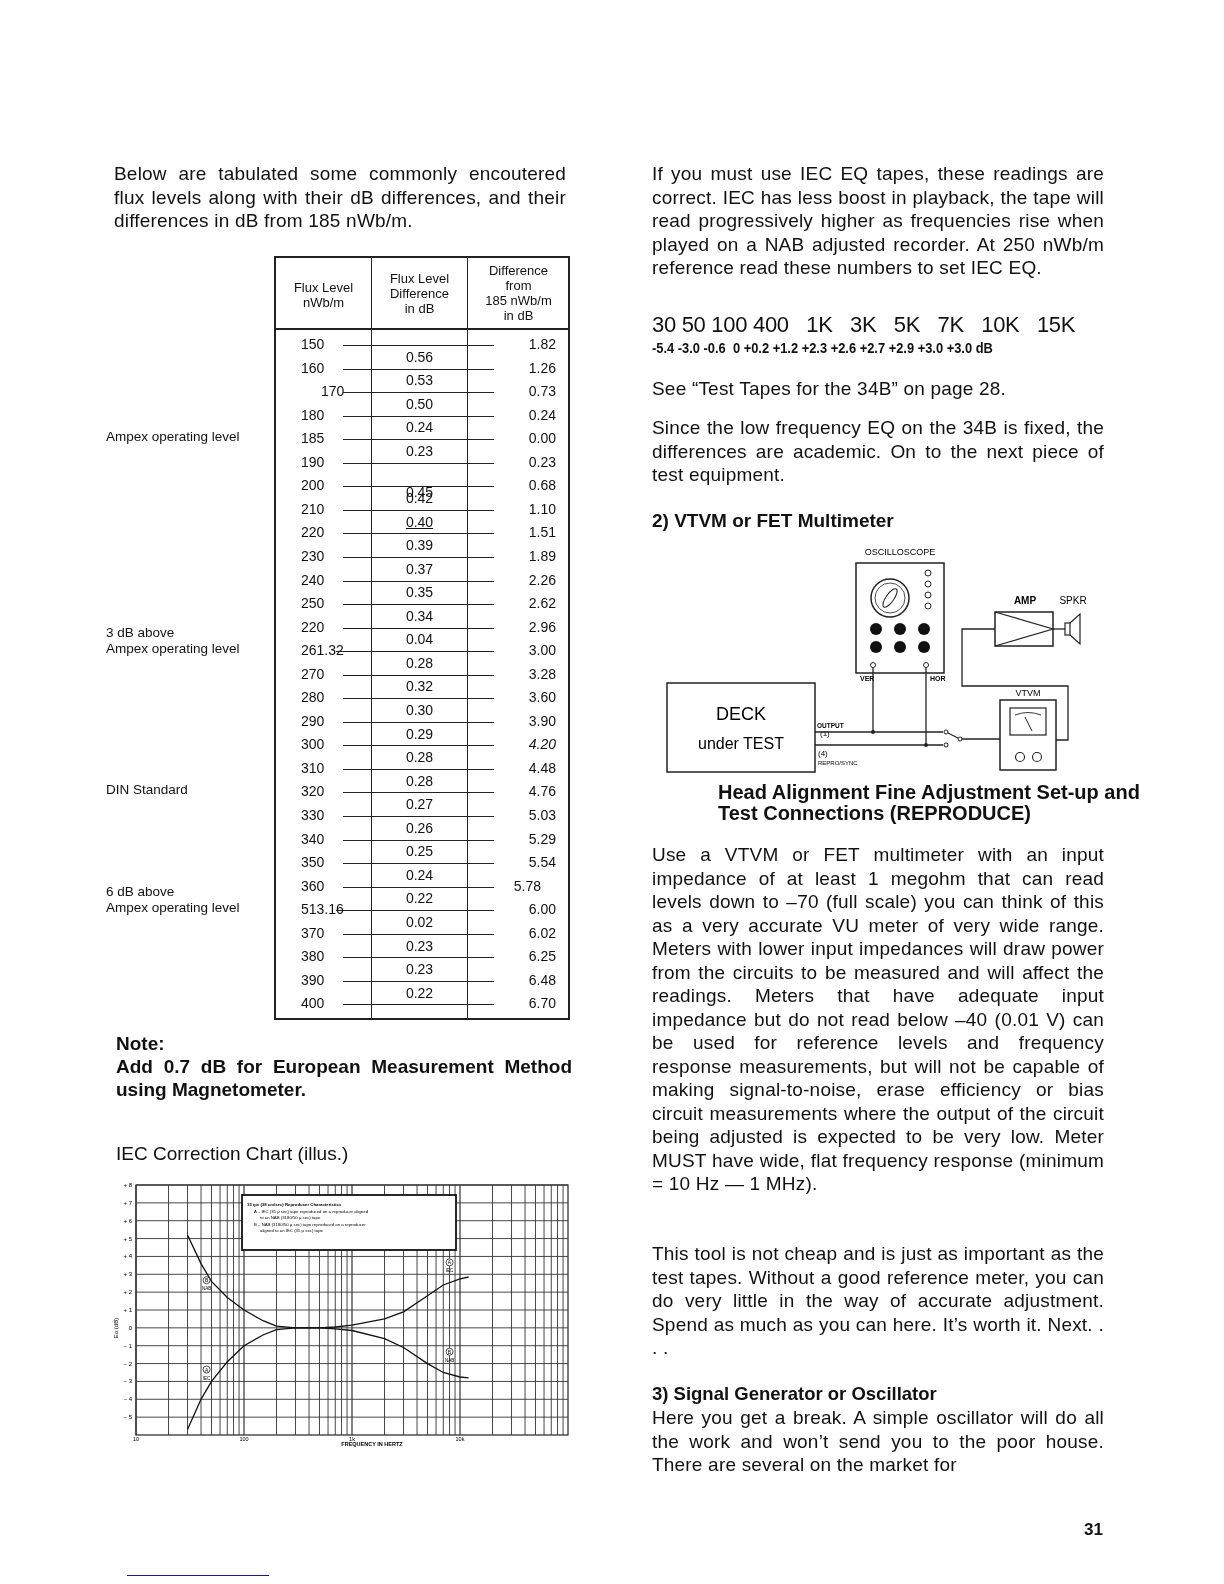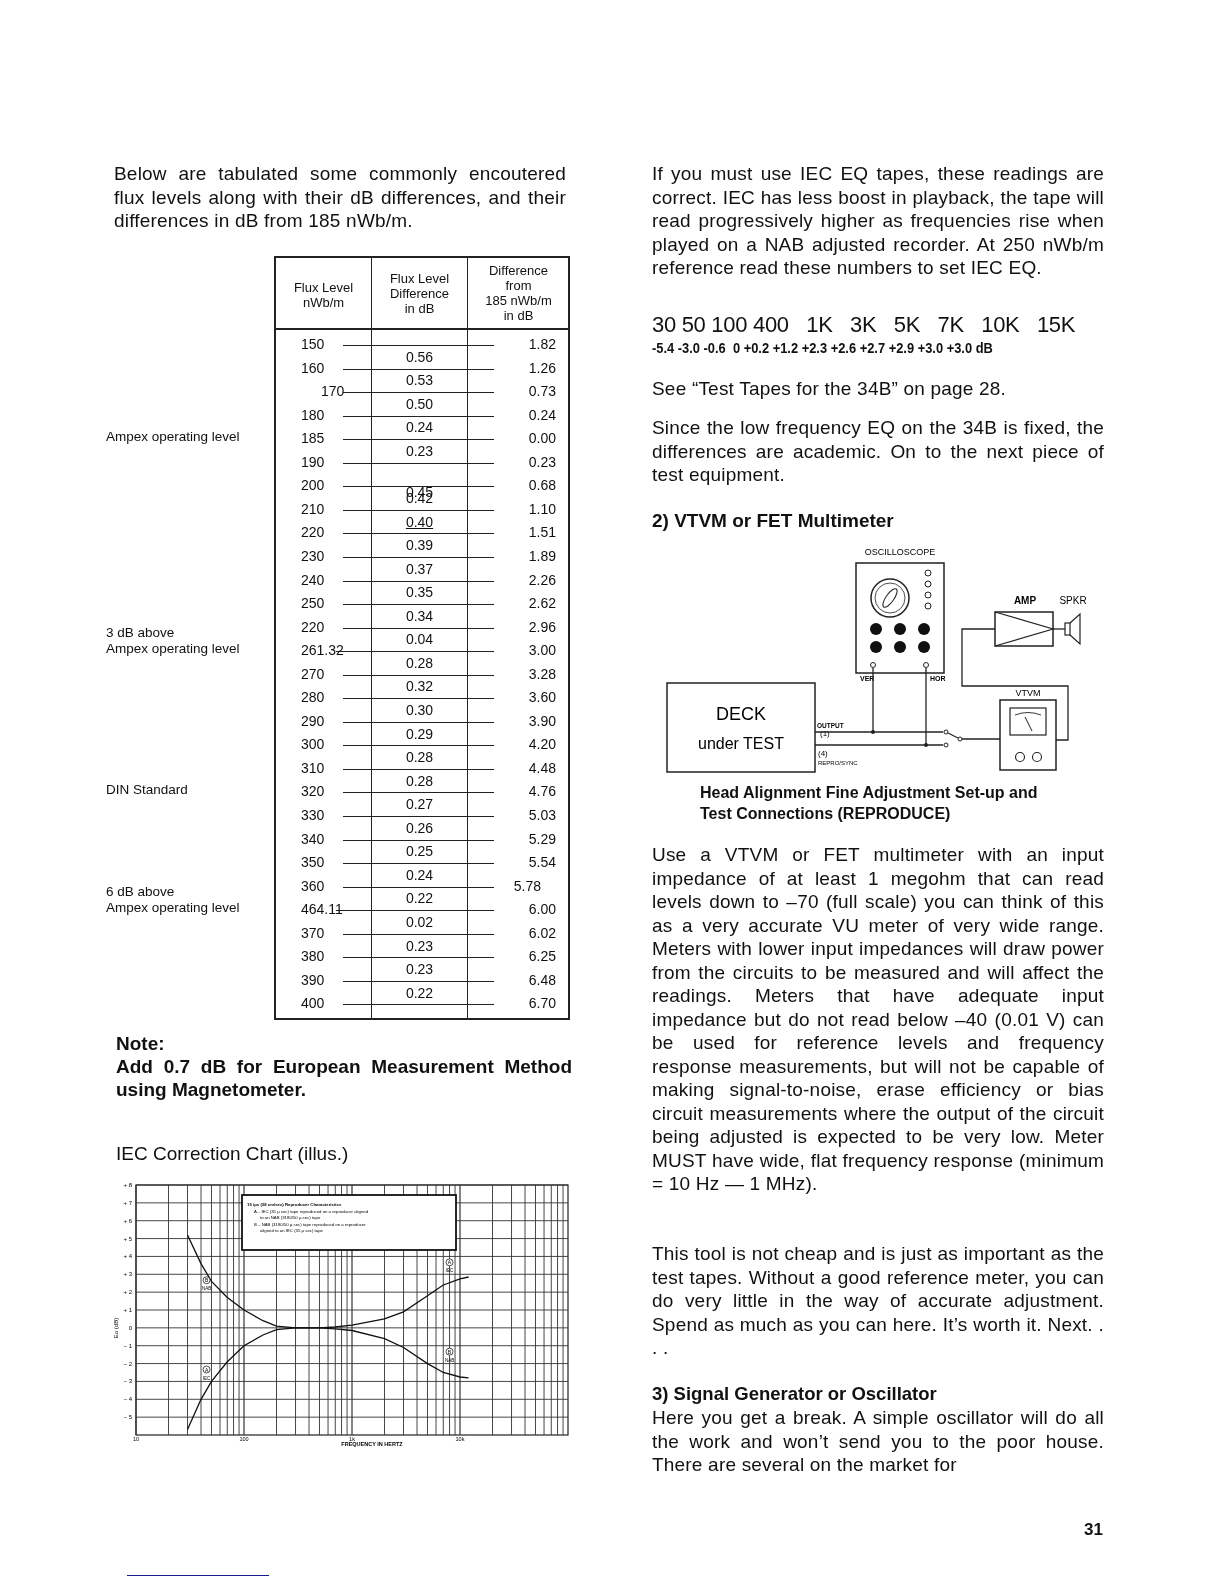--- a/index.html
+++ b/index.html
@@ -91,41 +91,41 @@
       <div class="cell" style="left: 25px; top: 407.7px;">270</div>
       <div class="cell" style="right: 12px; top: 407.7px;">3.28</div>
       <div class="row-line" style="left: 67px; width: 151px; top: 440.25px;"></div>
       <div class="cell" style="left: 25px; top: 431.25px;">280</div>
       <div class="cell" style="right: 12px; top: 431.25px;">3.60</div>
       <div class="row-line" style="left: 67px; width: 151px; top: 463.8px;"></div>
       <div class="cell" style="left: 25px; top: 454.8px;">290</div>
       <div class="cell" style="right: 12px; top: 454.8px;">3.90</div>
       <div class="row-line" style="left: 67px; width: 151px; top: 487.35px;"></div>
       <div class="cell" style="left: 25px; top: 478.35px;">300</div>
-      <div class="cell" style="right: 12px; top: 478.35px;">4.20</div>
+      <div class="cell" style="right: 12px; top: 478.35px; font-style: italic;">4.20</div>
       <div class="row-line" style="left: 67px; width: 151px; top: 510.9px;"></div>
       <div class="cell" style="left: 25px; top: 501.9px;">310</div>
       <div class="cell" style="right: 12px; top: 501.9px;">4.48</div>
       <div class="row-line" style="left: 67px; width: 151px; top: 534.45px;"></div>
       <div class="cell" style="left: 25px; top: 525.45px;">320</div>
       <div class="cell" style="right: 12px; top: 525.45px;">4.76</div>
       <div class="row-line" style="left: 67px; width: 151px; top: 558px;"></div>
       <div class="cell" style="left: 25px; top: 549px;">330</div>
       <div class="cell" style="right: 12px; top: 549px;">5.03</div>
       <div class="row-line" style="left: 67px; width: 151px; top: 581.55px;"></div>
       <div class="cell" style="left: 25px; top: 572.55px;">340</div>
       <div class="cell" style="right: 12px; top: 572.55px;">5.29</div>
       <div class="row-line" style="left: 67px; width: 151px; top: 605.1px;"></div>
       <div class="cell" style="left: 25px; top: 596.1px;">350</div>
       <div class="cell" style="right: 12px; top: 596.1px;">5.54</div>
       <div class="row-line" style="left: 67px; width: 151px; top: 628.65px;"></div>
       <div class="cell" style="left: 25px; top: 619.65px;">360</div>
       <div class="cell" style="right: 27px; top: 619.65px; margin-left: 26px;">5.78</div>
       <div class="row-line" style="left: 60px; width: 158px; top: 652.2px;"></div>
-      <div class="cell" style="left: 25px; top: 643.2px;">464.11</div>
+      <div class="cell" style="left: 25px; top: 643.2px;">513.16</div>
       <div class="cell" style="right: 12px; top: 643.2px;">6.00</div>
       <div class="row-line" style="left: 67px; width: 151px; top: 675.75px;"></div>
       <div class="cell" style="left: 25px; top: 666.75px;">370</div>
       <div class="cell" style="right: 12px; top: 666.75px;">6.02</div>
       <div class="row-line" style="left: 67px; width: 151px; top: 699.3px;"></div>
       <div class="cell" style="left: 25px; top: 690.3px;">380</div>
       <div class="cell" style="right: 12px; top: 690.3px;">6.25</div>
       <div class="row-line" style="left: 67px; width: 151px; top: 722.85px;"></div>
       <div class="cell" style="left: 25px; top: 713.85px;">390</div>
       <div class="cell" style="right: 12px; top: 713.85px;">6.48</div>
@@ -350,21 +350,21 @@
   <line x1="155" y1="205" x2="283" y2="205" stroke="#222" stroke-width="1.3"></line>
   <circle cx="213" cy="192" r="2" fill="#222"></circle>
   <circle cx="266" cy="205" r="2" fill="#222"></circle>
   <circle cx="286" cy="192" r="2" fill="#fff" stroke="#222"></circle>
   <circle cx="286" cy="205" r="2" fill="#fff" stroke="#222"></circle>
   <line x1="288" y1="193" x2="298" y2="198" stroke="#222" stroke-width="1.2"></line>
   <circle cx="300" cy="199" r="2" fill="#fff" stroke="#222"></circle>
   <line x1="302" y1="199" x2="340" y2="199" stroke="#222" stroke-width="1.3"></line>
 </svg>
 
-<div class="abs bold" style="left:700px; top:782px; font-size:16px; line-height:21px;">
+<div class="abs bold" style="left:718px; top:782px; font-size:20px; line-height:21px;">
   <div>Head Alignment Fine Adjustment Set-up and</div>
   <div>Test Connections (REPRODUCE)</div>
 </div>
 
 <div class="abs body-text" style="left:652px; top:843px; width:452px;">Use a VTVM or FET multimeter with an input impedance of at least 1 megohm that can read levels down to –70 (full scale) you can think of this as a very accurate VU meter of very wide range. Meters with lower input impedances will draw power from the circuits to be measured and will affect the readings. Meters that have adequate input impedance but do not read below –40 (0.01 V) can be used for reference levels and frequency response measurements, but will not be capable of making signal-to-noise, erase efficiency or bias circuit measurements where the output of the circuit being adjusted is expected to be very low. Meter MUST have wide, flat frequency response (minimum = 10 Hz — 1 MHz).</div>
 <div class="abs body-text" style="left:652px; top:1242px; width:452px;">This tool is not cheap and is just as important as the test tapes. Without a good reference meter, you can do very little in the way of accurate adjustment. Spend as much as you can here. It’s worth it. Next. . . .</div>
 <div class="abs bold" style="left:652px; top:1383px; font-size:18.5px;">3) Signal Generator or Oscillator</div>
 <div class="abs body-text" style="left:652px; top:1406px; width:452px;">Here you get a break. A simple oscillator will do all the work and won’t send you to the poor house. There are several on the market for</div>
 
 <div class="abs bold" style="left:1084px; top:1520px; font-size:17px;">31</div>

